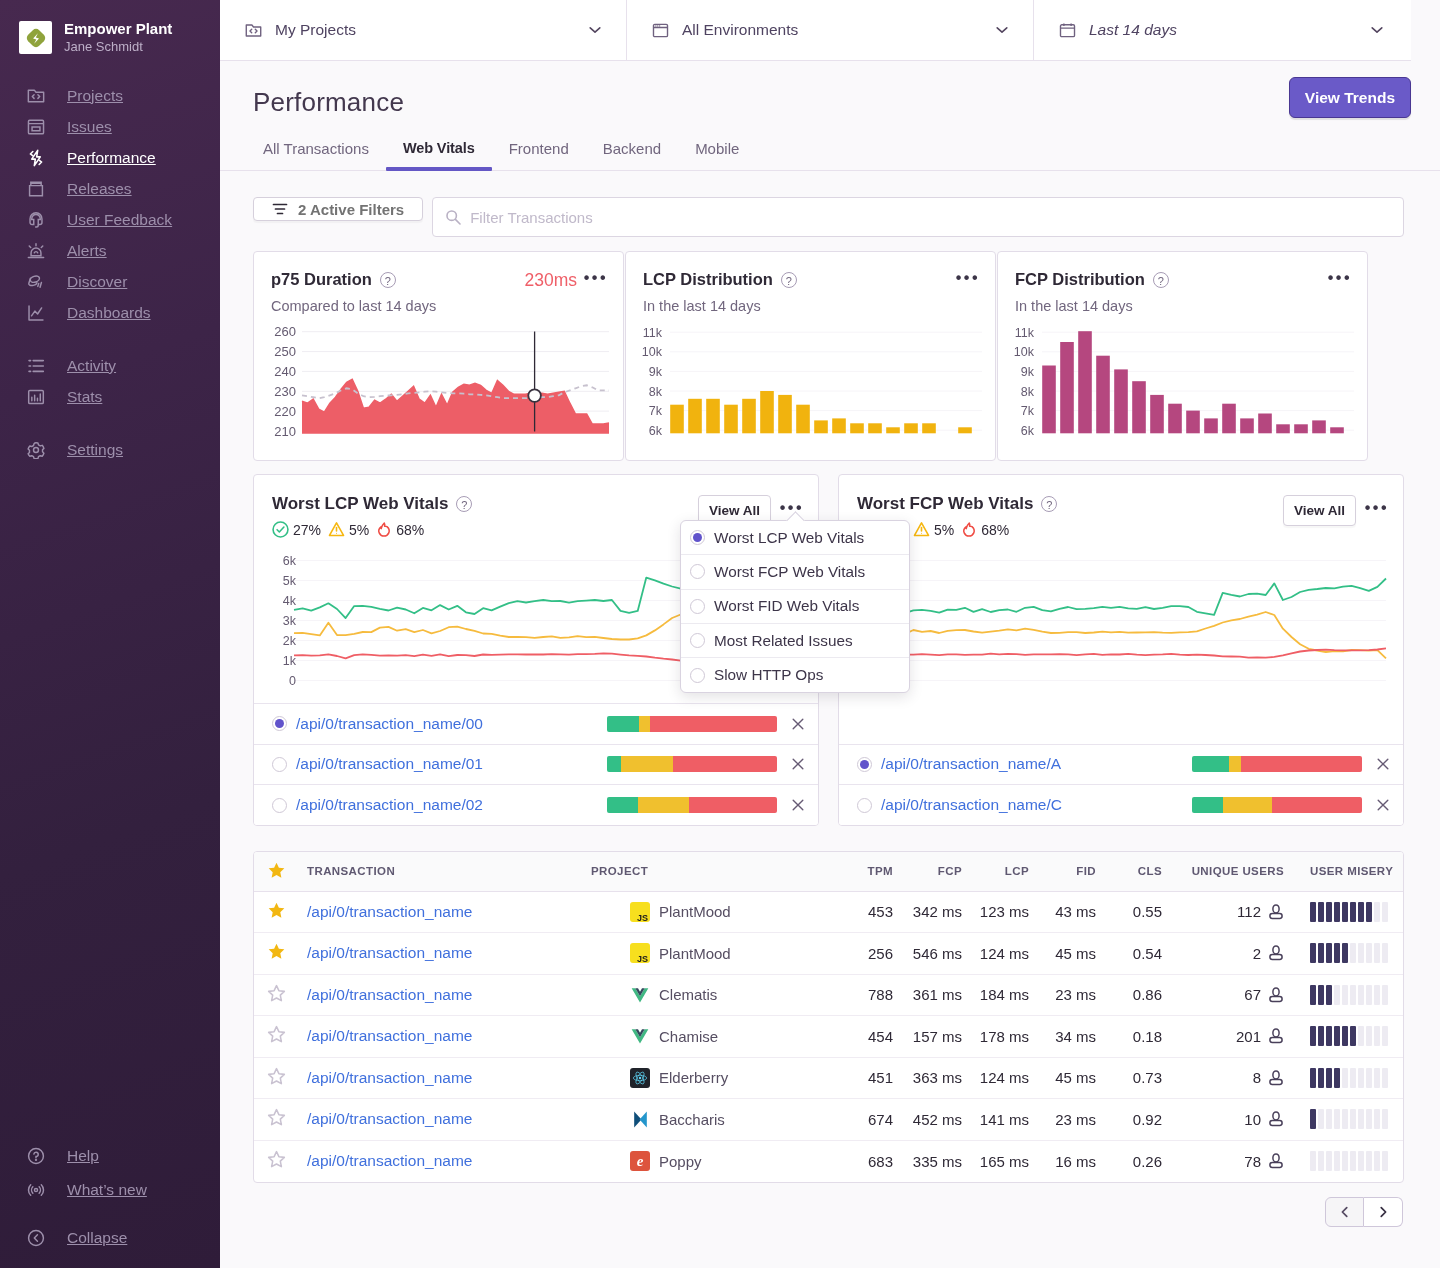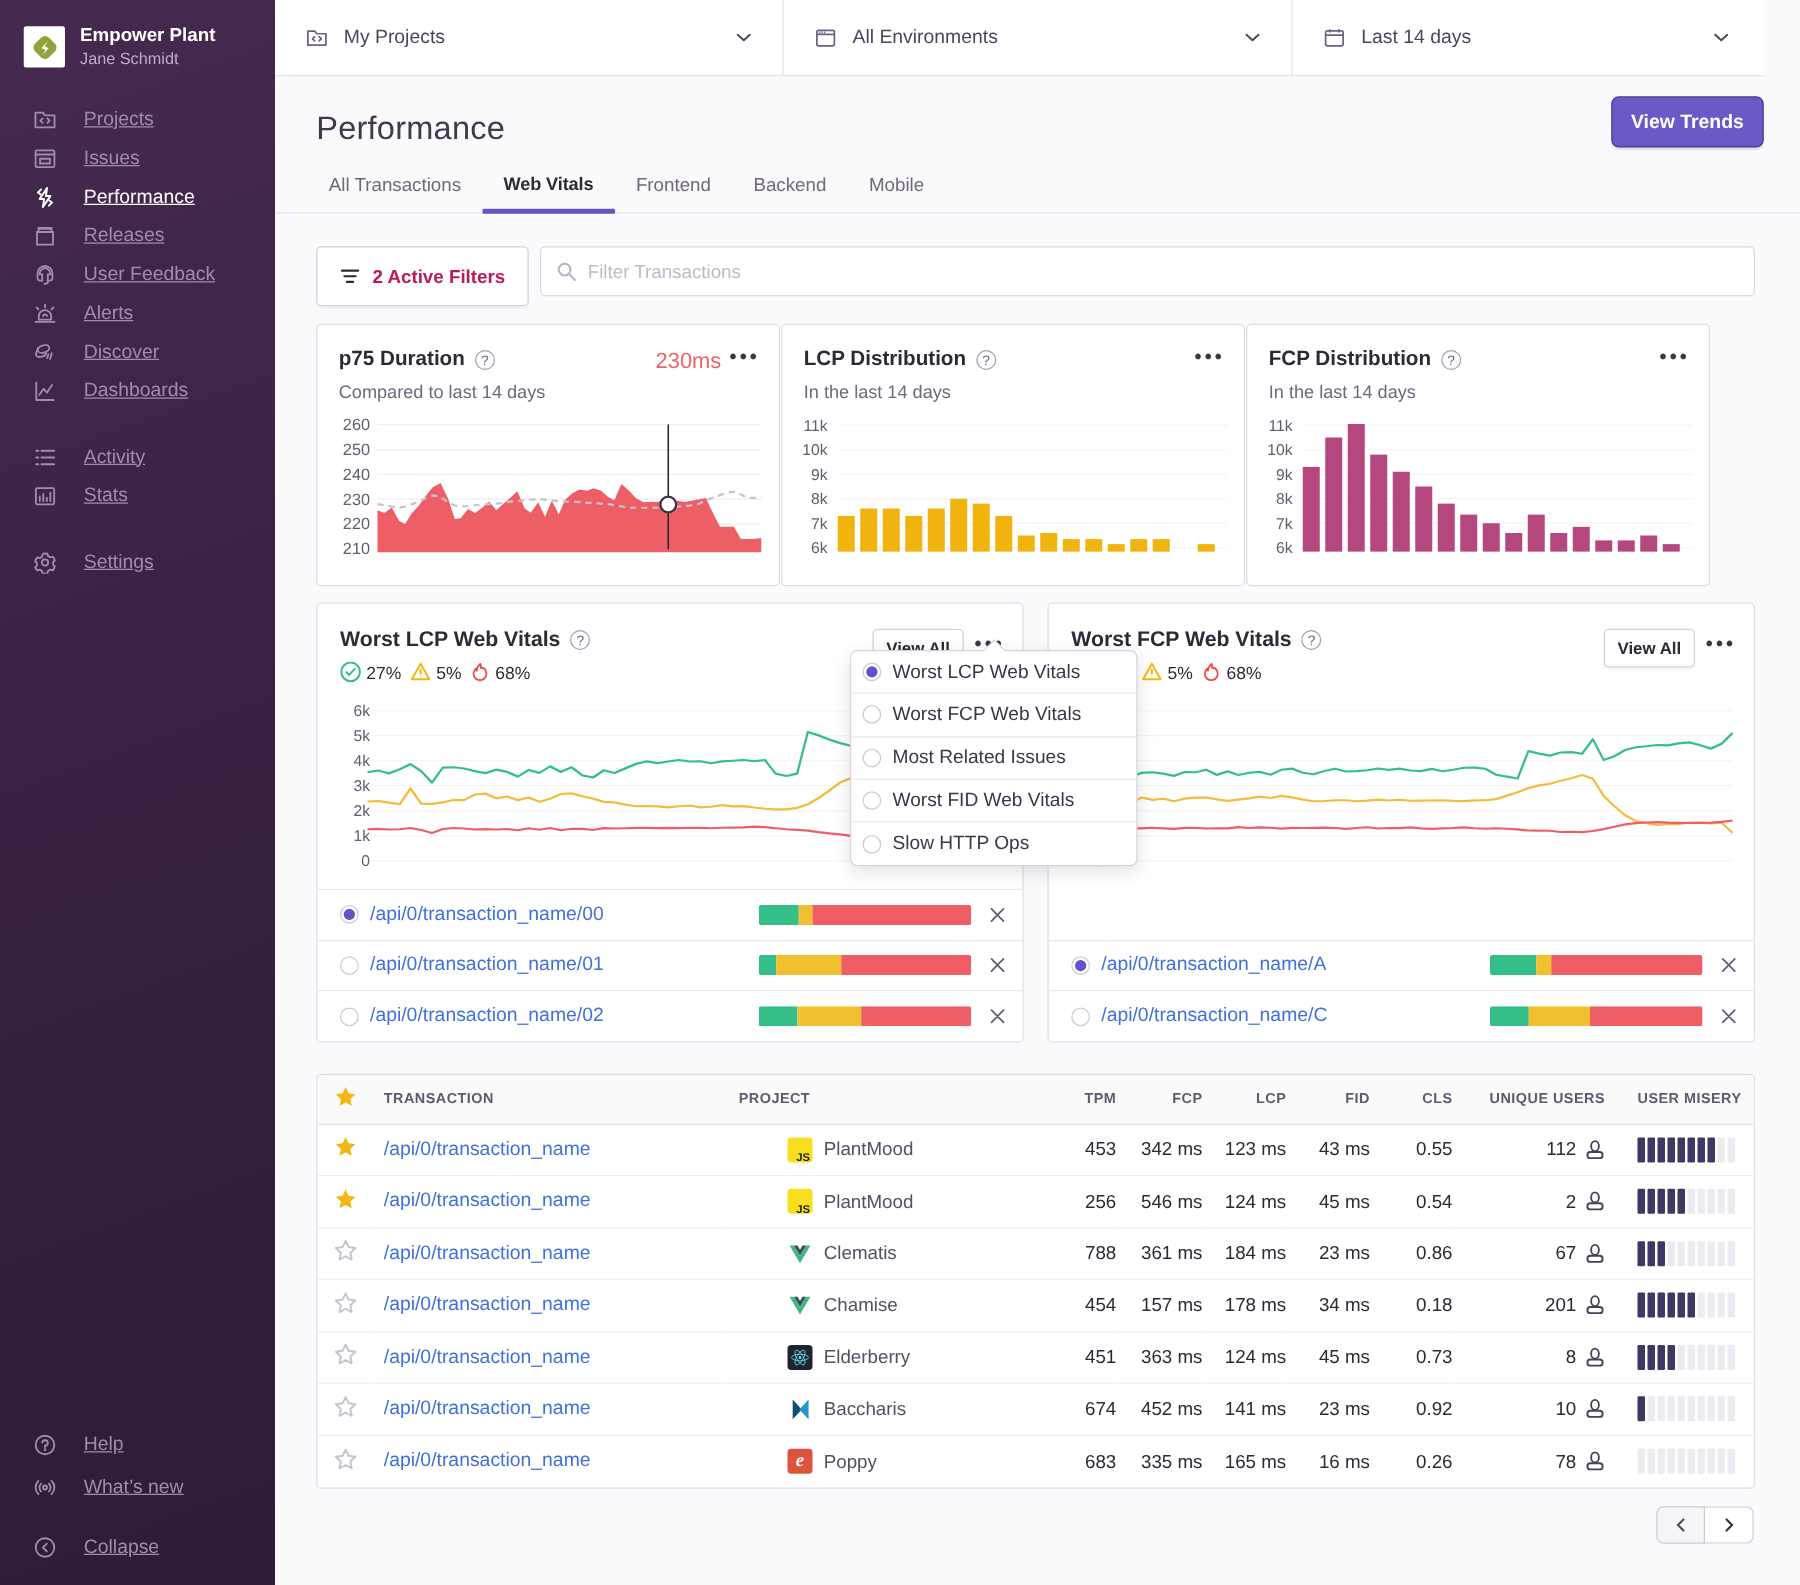--- a/index.html
+++ b/index.html
@@ -23,38 +23,38 @@
 .sb-bottom .nav-item { height:34px; }
 .sb-bottom .nav-gap { height:14px; }
 
 
 .topbar { position:absolute; left:220px; top:0; width:1191px; height:61px; background:#fff;
   border-bottom:1px solid #e7e1ec; display:flex; color:#4f4361; font-size:15.5px; }
 .tb-sec { display:flex; align-items:center; border-right:1px solid #e7e1ec; padding:0 24px 0 25px; }
 .tb-sec:last-child { border-right:none; }
 .tb-sec svg.lead { width:17px; height:17px; margin-right:13px; color:#6f617f; }
 .tb-sec .chev { margin-left:auto; width:14px; height:14px; color:#53455f; }
-.tb1 { width:407px; } .tb2 { width:407px; } .tb3 { flex:1; padding-right:27px; }
+.tb1 { width:407px; } .tb2 { width:407px; } .tb3 { flex:1; padding-right:27px;font-style:italic; }
 
 
 .main { position:absolute; left:220px; top:61px; width:1220px; }
 .pagehead { position:relative; padding:0 36px 0 33px; }
 .ptitle { font-size:26px; color:#43384e; letter-spacing:0.2px; padding-top:26px; }
 .viewtrends { position:absolute; right:29px; top:16px; background:#6a5ac8; color:#fff; font-weight:bold;
   font-size:15.5px; border-radius:6px; padding:10.5px 15px; border:1px solid #493792; box-shadow:0 2px 1px rgba(0,0,0,0.1); }
 .tabs { display:flex; padding:0 36px 0 33px; margin-top:22px; border-bottom:1px solid #e7e1ec; }
 .tab { font-size:15px; color:#71667e; padding:0 17px 13px 17px; position:relative; }
 .tab:first-child { padding-left:10px; }
 .tab.active { color:#2f2936; font-weight:bold; font-size:14.5px; letter-spacing:-0.1px; }
 .tab.active::after { content:""; position:absolute; left:0; right:0; bottom:-1px; height:4px; background:#6457c5; border-radius:1px; }
 
 
 .filterrow { display:flex; padding:26px 36px 0 33px; }
 .btn-filter { display:flex; align-items:center; background:#fff; border:1px solid #d6d0dc; border-radius:4px;
-  height:48px; padding:0 18px; font-size:15px; font-weight:bold; color:#be185d; box-shadow:0 2px 1px rgba(50,40,60,0.04); }
+  height:24px; padding:0 18px; font-size:15px; font-weight:bold; color:#737373; box-shadow:0 2px 1px rgba(50,40,60,0.04); }
 .btn-filter svg { width:16px; height:16px; margin-right:10px; }
 .searchbox { flex:1; margin-left:9px; background:#fff; border:1px solid #dcd6e2; border-radius:4px; height:40px;
   display:flex; align-items:center; padding:0 12px; color:#c0b9ca; font-size:15px; }
 .searchbox svg { width:16px; height:16px; margin-right:9px; color:#b9b1c4; }
 
 
 .cardsrow1 { display:flex; gap:1px; padding:14px 36px 0 33px; }
 .card { background:#fff; border:1px solid #e2dce8; border-radius:4px; }
 .mini { width:371px; height:210px; position:relative; overflow:hidden; }
 .mini h3 { position:absolute; left:17px; top:18px; font-size:16.5px; font-weight:bold; color:#2f2936; display:flex; align-items:center; }
@@ -779,17 +779,17 @@
       <div class="pbtn r">
           <svg width="14" height="14" viewBox="0 0 16 16" fill="none" stroke="currentColor" stroke-width="2" stroke-linecap="round" stroke-linejoin="round">
             <path d="M6 3l5 5-5 5"></path>
           </svg>
         </div>
     </div>
   </div>
   <div class="menu" id="menu">
       <div class="mi"><span class="radio sel"></span>Worst LCP Web Vitals</div>
       <div class="mi"><span class="radio"></span>Worst FCP Web Vitals</div>
+      <div class="mi"><span class="radio"></span>Worst FID Web Vitals</div>
       <div class="mi"><span class="radio"></span>Most Related Issues</div>
-      <div class="mi"><span class="radio"></span>Worst FID Web Vitals</div>
       <div class="mi"><span class="radio"></span>Slow HTTP Ops</div>
     </div>
 </div>
 
 </body></html>

